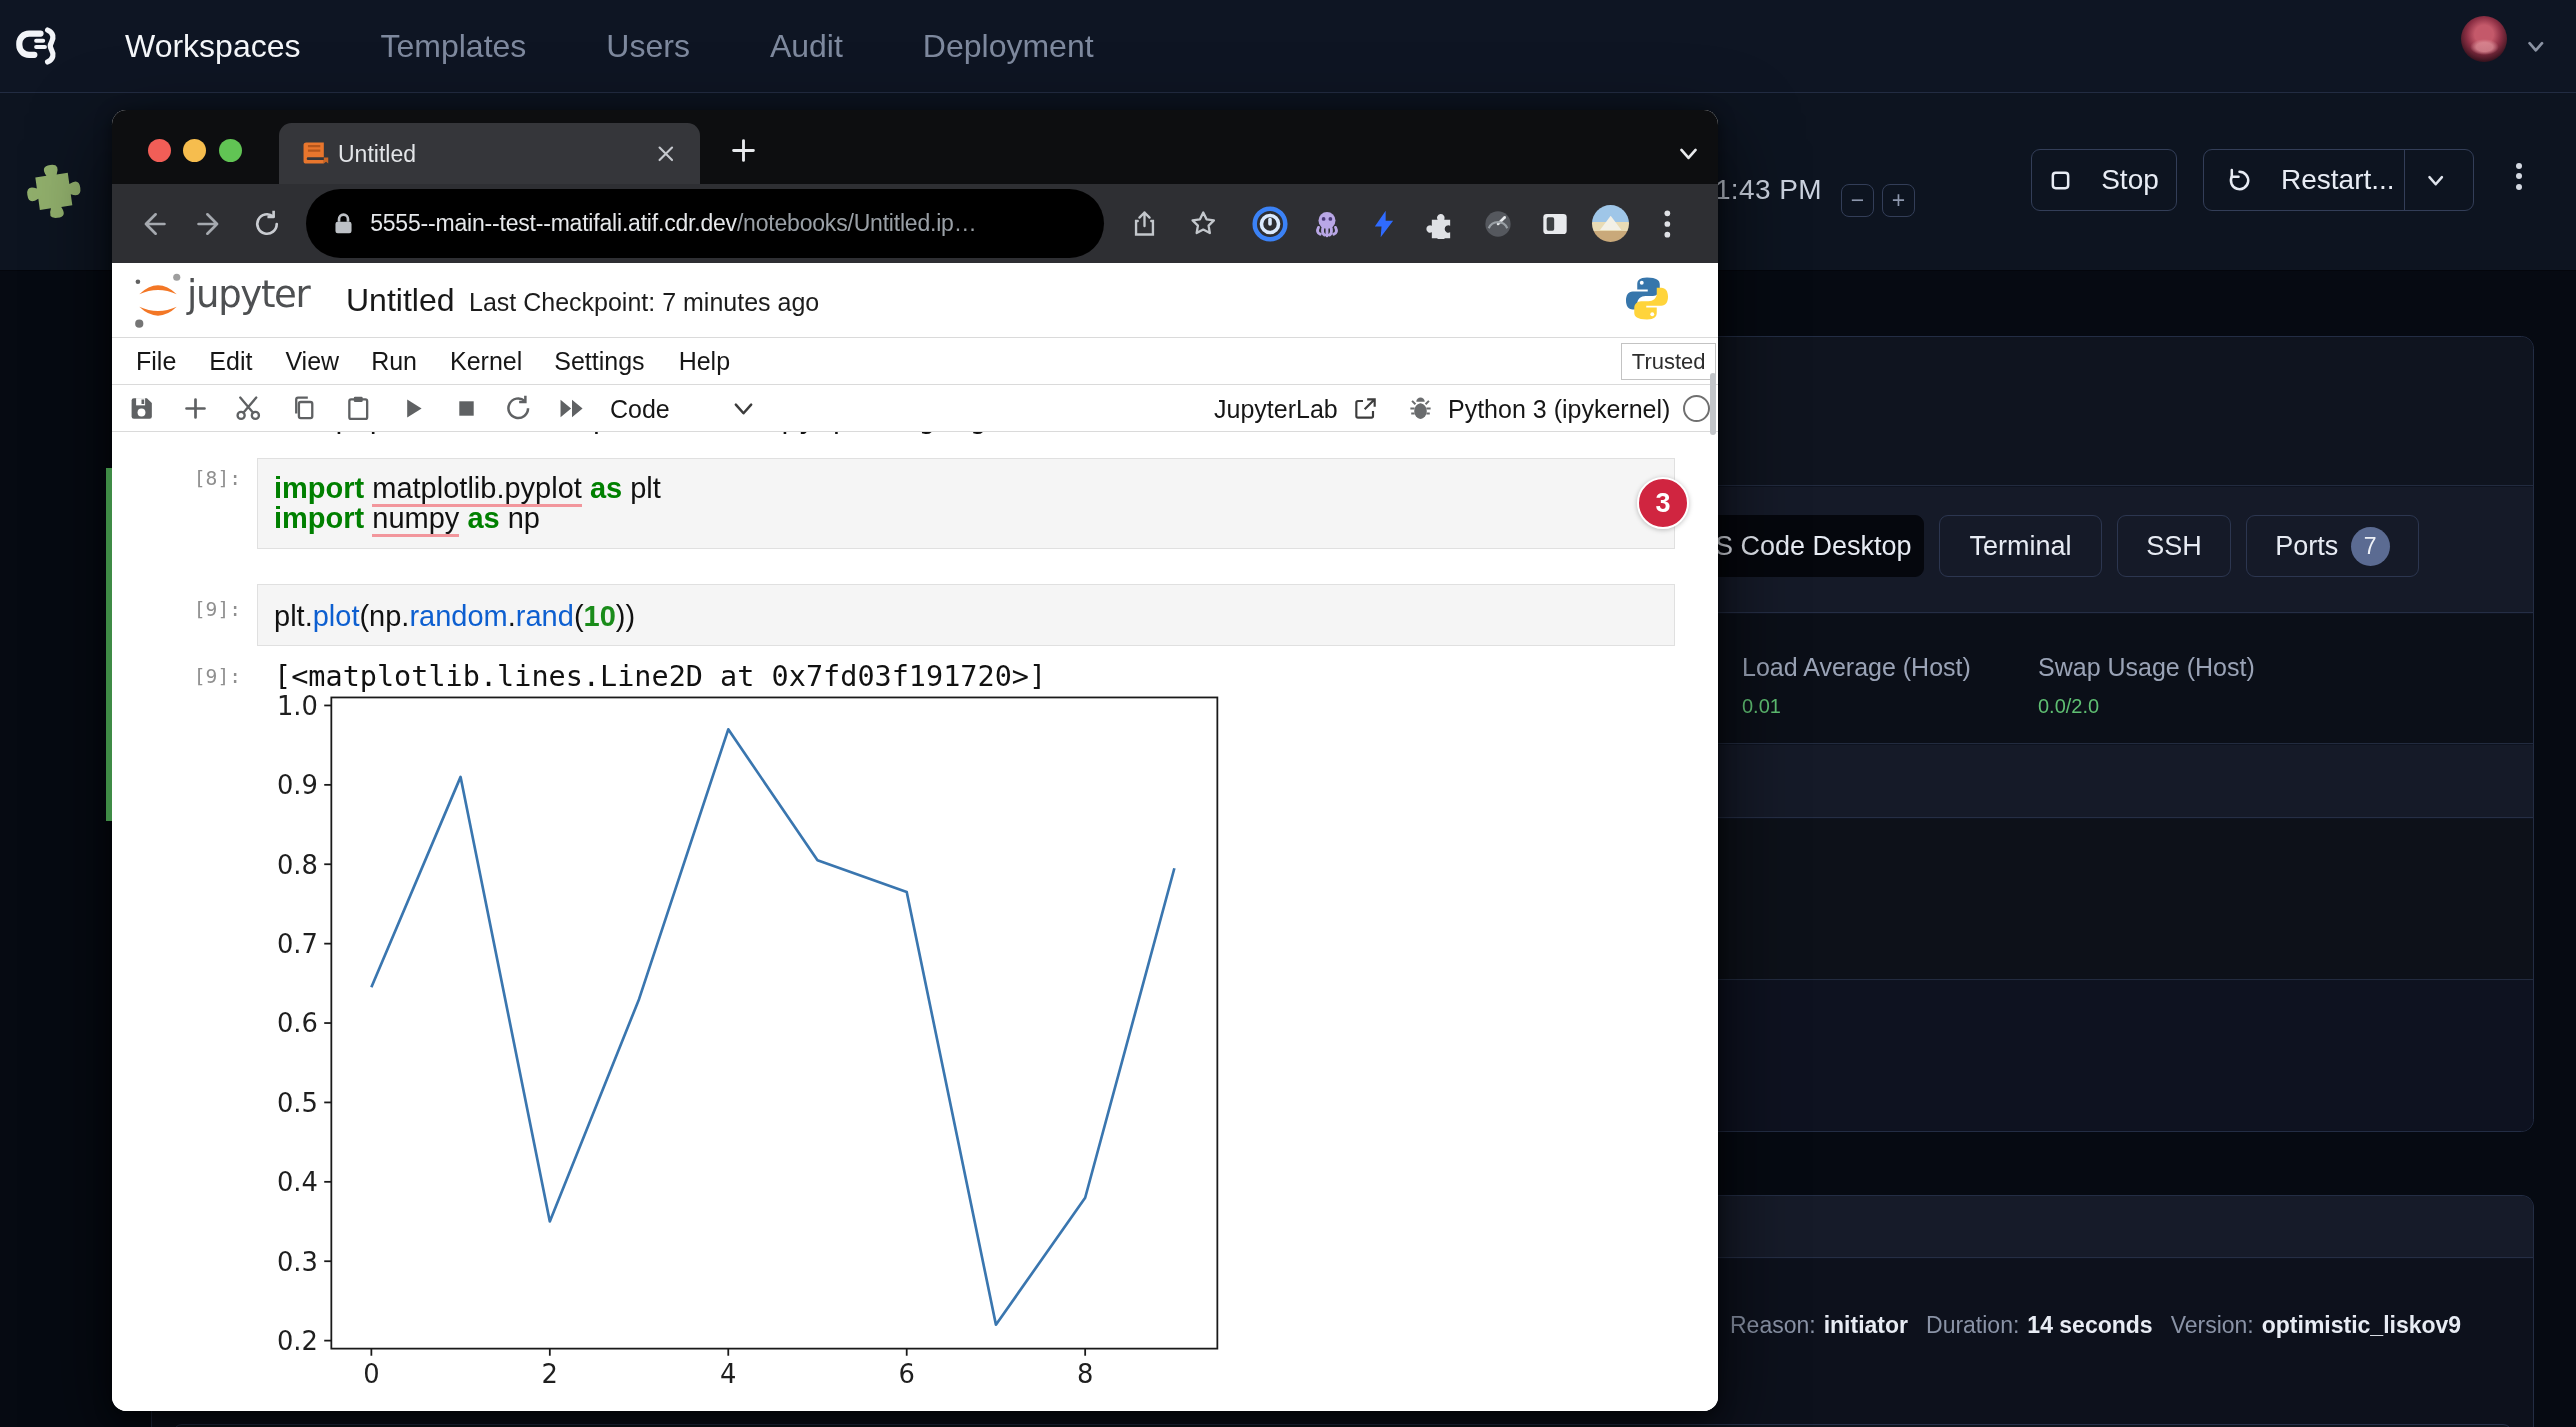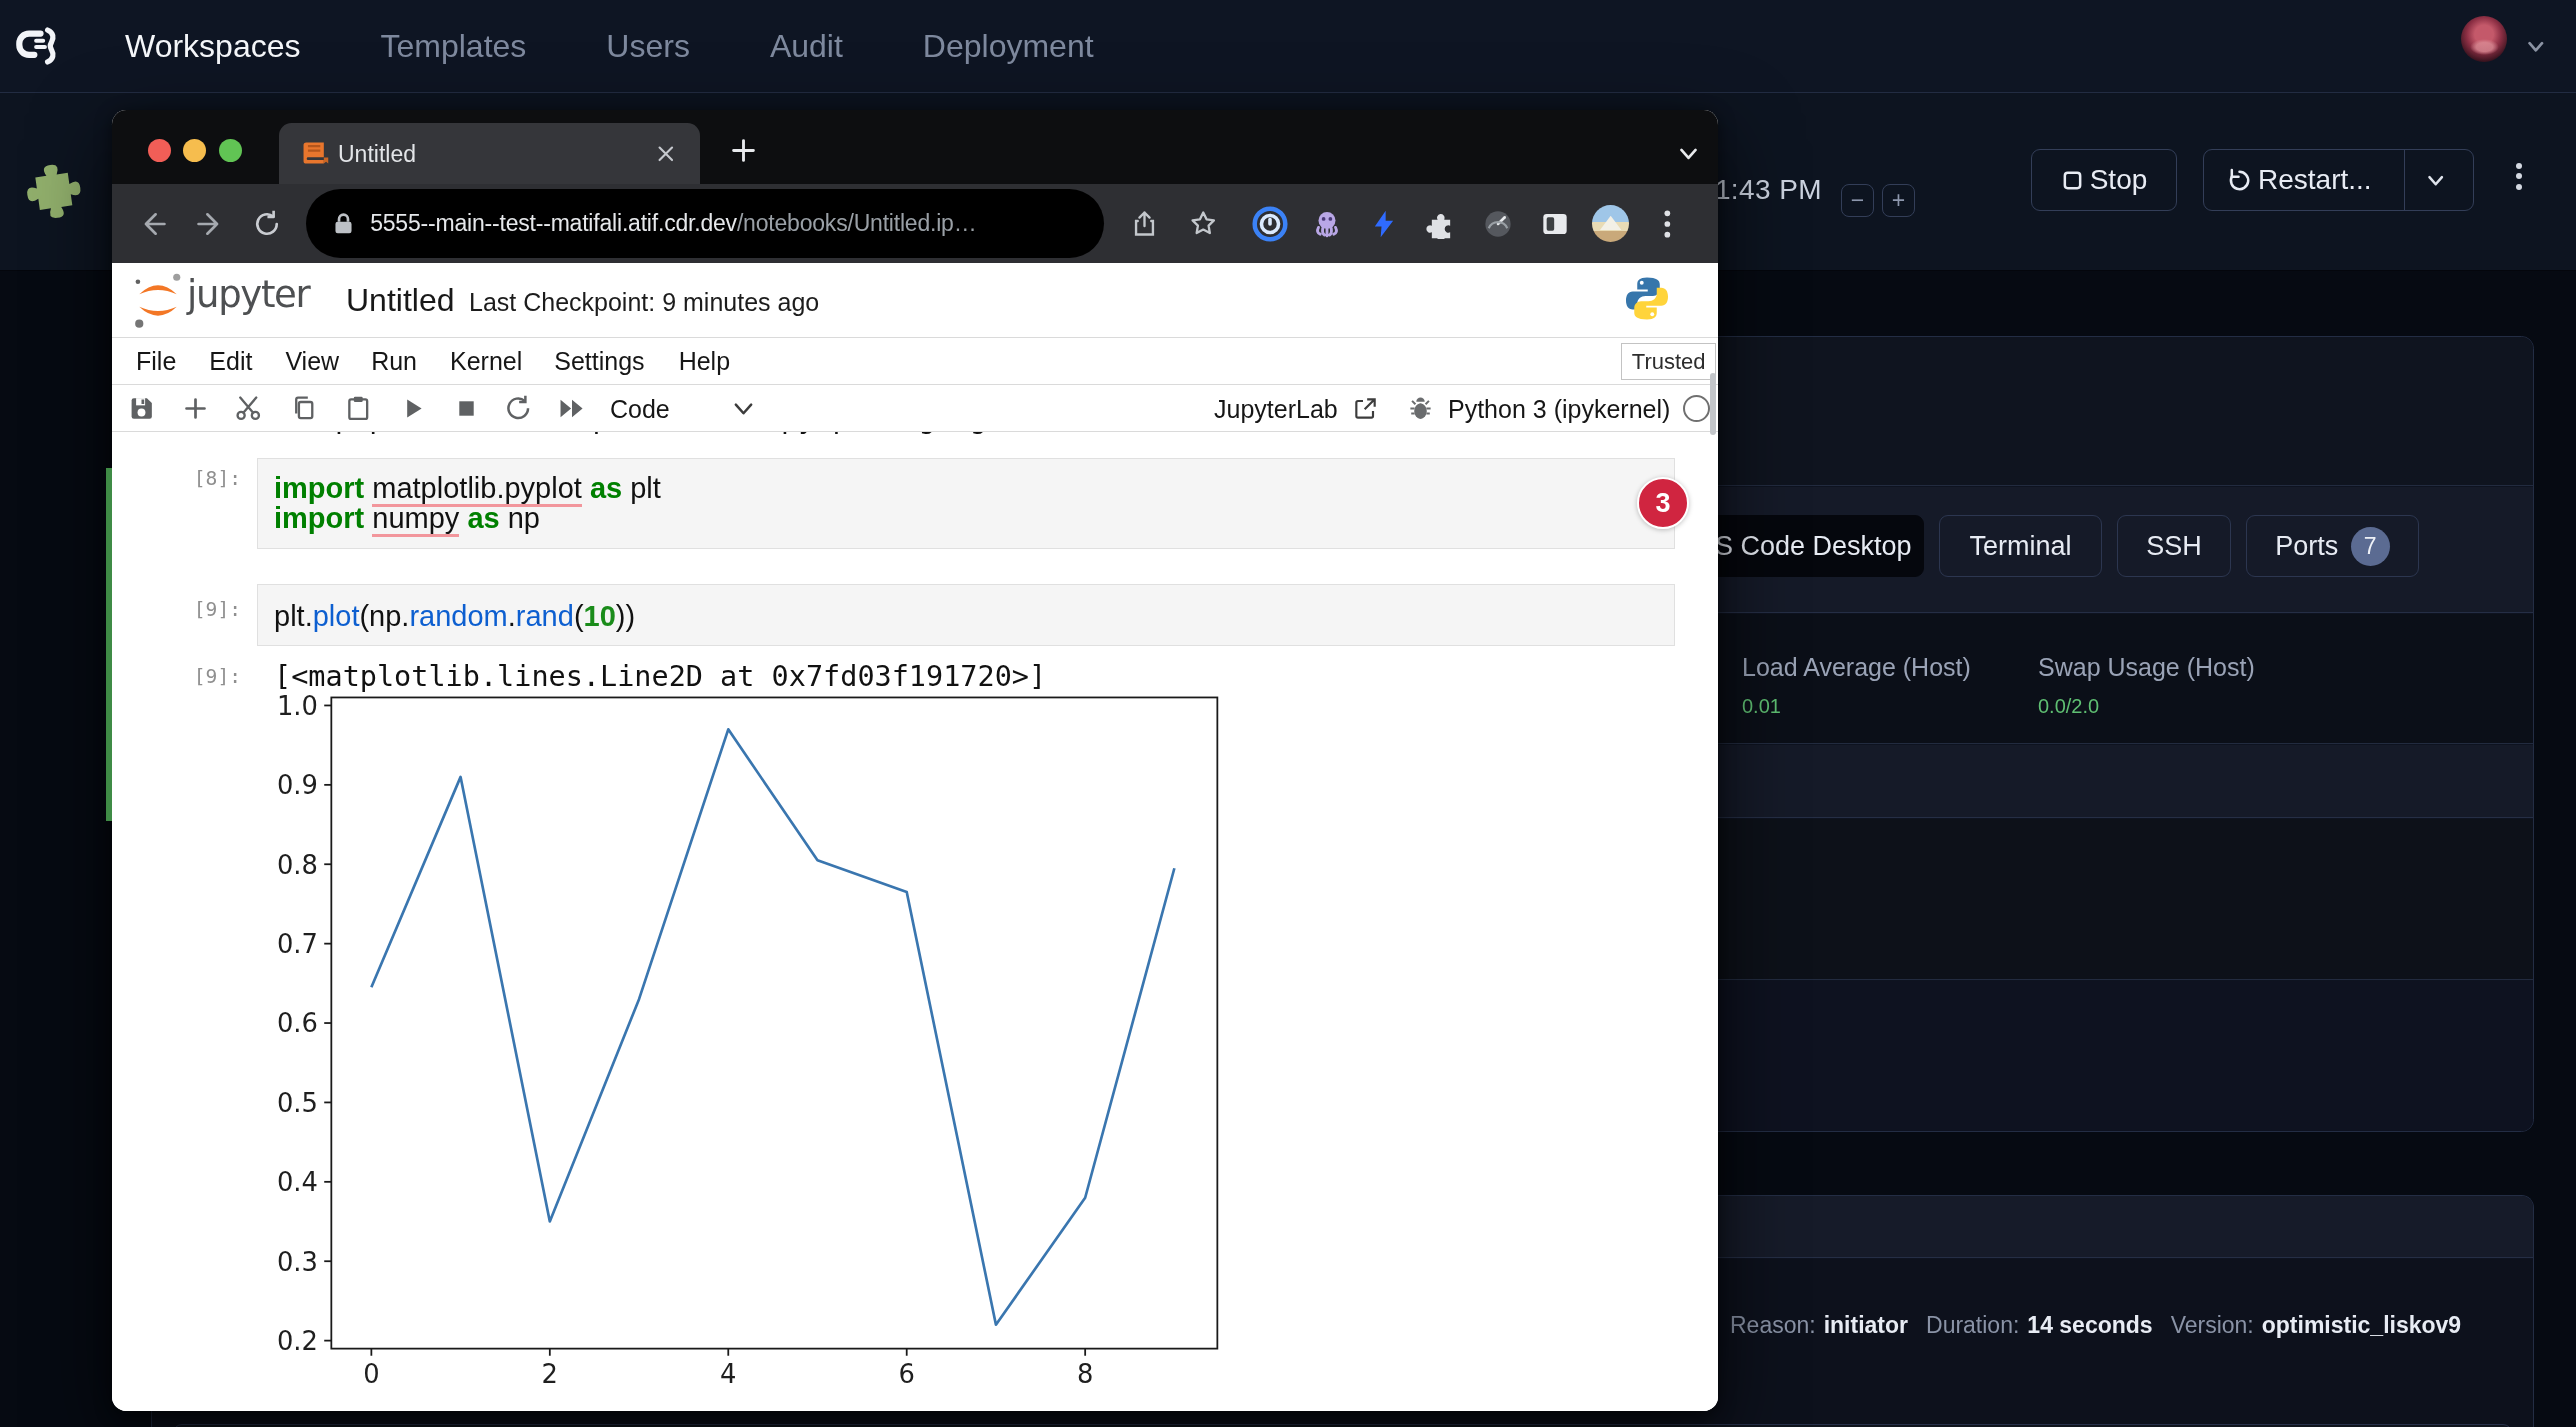--- a/index.html
+++ b/index.html
@@ -15,21 +15,21 @@
   .nav-items li.active { color:#f5f7fa; }
   .nav-avatar { position:absolute; right:69px; top:16px; width:46px; height:46px; border-radius:50%; background:radial-gradient(circle at 50% 40%, #c4596a 0 26%, #8c2f44 48%, #3c1420 74%, #160a0e 100%); overflow:hidden; }
   .nav-avatar:after { content:""; position:absolute; left:9px; top:23px; width:28.5px; height:16px; background:radial-gradient(ellipse at center, #d98a94 0 40%, transparent 70%); opacity:.8; }
   .nav-caret { position:absolute; right:30px; top:37px; width:19.6px; height:19.6px; }
 
   .page-header { position:absolute; left:0; top:93px; width:2576px; height:177px; background:#0d1420; z-index:1; }
   .page-body { position:absolute; left:0; top:271px; width:2576px; height:1157px; background:#060a12; z-index:0; }
 
   .time-label { position:absolute; left:1701px; top:174px; font-size:28px; color:#cbd2df; font-weight:400; letter-spacing:0.4px; z-index:1; }
   .zoom-btn { position:absolute; top:184px; width:33px; height:33px; border:1.3px solid #333e58; border-radius:8px; color:#8d97ad; font-size:23px; display:flex; align-items:center; justify-content:center; z-index:1; cursor:pointer; }
-  .btn-outline { position:absolute; top:149px; height:62px; border:1.3px solid #333e58; border-radius:9px; display:flex; align-items:center; justify-content:center; gap:6px; color:#e8ecf4; font-size:28px; font-weight:500; z-index:1; cursor:pointer; background:transparent; }
+  .btn-outline { position:absolute; top:149px; height:62px; border:1.3px solid #333e58; border-radius:9px; display:flex; align-items:center; justify-content:center; gap:29px; color:#e8ecf4; font-size:28px; font-weight:500; z-index:1; cursor:pointer; background:transparent; }
   .kebab { position:absolute; left:2512px; top:158px; width:14.2px; height:45px; z-index:1; cursor:pointer; }
   .kebab i { display:block; width:6.2px; height:6.2px; border-radius:50%; background:#d4d9e2; margin:4.5px auto; }
 
   .panel { position:absolute; left:151px; width:2383px; background:#0e1320; border:1.3px solid #232d44; border-radius:12.5px; z-index:0; overflow:hidden; }
   .panel1 { top:336px; height:796px; }
   .p1-top    { position:absolute; left:0; top:0;    width:100%; height:149px; background:#0f141f; border-bottom:0.9px solid #222b3f; }
   .p1-apps   { position:absolute; left:0; top:150px; width:100%; height:126px; background:#151a28; border-bottom:0.9px solid #252e45; }
   .p1-stats  { position:absolute; left:0; top:277px; width:100%; height:130px; background:#0b0f18; border-bottom:0.9px solid #222b3f; }
   .p1-row4   { position:absolute; left:0; top:408px; width:100%; height:73px;  background:#151a28; border-bottom:0.9px solid #252e45; }
   .p1-row5   { position:absolute; left:0; top:482px; width:100%; height:161px; background:#0d1119; border-bottom:0.9px solid #222b3f; }
@@ -357,21 +357,21 @@
           <svg viewBox="0 0 56 68" width="50" height="61">
             <circle cx="49" cy="8" r="4" fill="#9e9e9e"></circle>
             <circle cx="7" cy="60" r="4.6" fill="#757575"></circle>
             <circle cx="5.5" cy="13" r="2.6" fill="#616161"></circle>
             <path d="M7 27 Q28 7 49 27 Q28 17.5 7 27 Z" fill="#f37726"></path>
             <path d="M7 41 Q28 61 49 41 Q28 50.5 7 41 Z" fill="#f37726"></path>
           </svg>
         </span>
         <span class="jp-word">jupyter</span>
         <span class="nb-title">Untitled</span>
-        <span class="nb-checkpoint">Last Checkpoint: 9 minutes ago</span>
+        <span class="nb-checkpoint">Last Checkpoint: 7 minutes ago</span>
         <span class="py-logo">
           <svg viewBox="0 0 64 64" width="48" height="55">
             <path d="M32 4 c-10 0 -13 4 -13 9 v7 h14 v2.5 H13 c-6 0 -9 5 -9 12 c0 7 3 12 9 12 h6 v-8 c0 -6 5 -10 11 -10 h10 c5 0 9 -4 9 -9 v-6.5 C49 8 45 4 32 4 z" fill="#3776ab"></path>
             <circle cx="25" cy="11" r="2.6" fill="#fff"></circle>
             <path d="M32 60 c10 0 13 -4 13 -9 v-7 H31 v-2.5 h20 c6 0 9 -5 9 -12 c0 -7 -3 -12 -9 -12 h-6 v8 c0 6 -5 10 -11 10 H24 c-5 0 -9 4 -9 9 v6.5 C15 56 19 60 32 60 z" fill="#ffd43b"></path>
             <circle cx="39" cy="53" r="2.6" fill="#fff"></circle>
           </svg>
         </span>
       </div>
 

